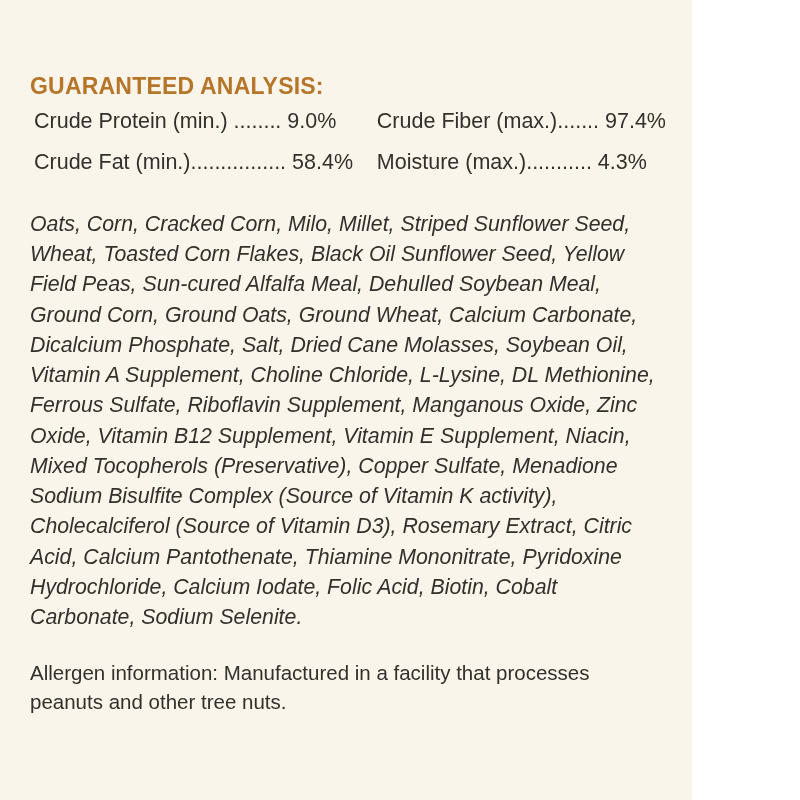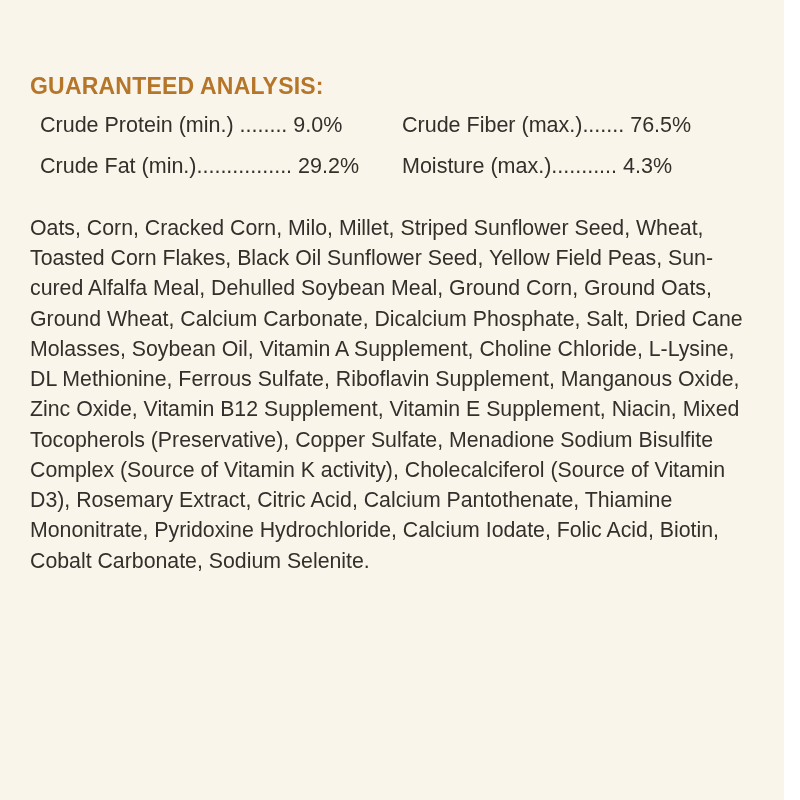--- a/index.html
+++ b/index.html
@@ -10,41 +10,41 @@
     width: 800px;
     height: 800px;
     background: #ffffff;
     font-family: "Liberation Sans", sans-serif;
     overflow: hidden;
   }
   .label-panel {
     position: absolute;
     left: 0;
     top: 0;
-    width: 784px;
+    width: 692px;
     height: 800px;
     background: #faf5ea;
     box-sizing: border-box;
     padding: 74px 30px 30px 30px;
   }
   .section {
     margin: 0;
   }
   .section-heading {
     color: #b5762a;
     font-size: 23px;
     font-weight: bold;
     letter-spacing: 0.2px;
     margin: 0 0 6px 0;
     line-height: 1.1;
   }
   .ga-table {
     width: 100%;
     border-collapse: collapse;
-    margin: 10px;
+    margin: 4px;
   }
   .ga-table td {
     color: #332f2b;
     font-size: 21.5px;
     line-height: 1.55;
     padding: 0;
     white-space: nowrap;
     vertical-align: top;
   }
   .ga-col-left {
@@ -59,20 +59,21 @@
   .ga-block {
     margin-bottom: 30px;
   }
   .ingredients-body {
     color: #332f2b;
     font-size: 21.3px;
     line-height: 1.42;
     text-align: left;
     margin: 0;
     max-width: 745px;
+    font-style: italic;
   }
   .allergen {
     color: #332f2b;
     font-size: 20.5px;
     line-height: 1.42;
     margin: 26px 0 0 0;
     max-width: 745px;
   }
   .ingredients-block {
     margin-top: 4px;
@@ -82,32 +83,33 @@
 <body>
 
 <div class="label-panel">
 
   <div class="section ga-block">
     <div class="section-heading">GUARANTEED ANALYSIS:</div>
     <table class="ga-table">
       <tbody>
           <tr>
         <td class="ga-col-left">Crude Protein (min.) ........ 9.0%</td>
-        <td>Crude Fiber (max.)....... 76.5%</td>
+        <td>Crude Fiber (max.)....... 97.4%</td>
       </tr>
       <tr class="ga-row-spacer">
         <td></td>
         <td></td>
       </tr>
       <tr>
-        <td class="ga-col-left">Crude Fat (min.)................ 29.2%</td>
+        <td class="ga-col-left">Crude Fat (min.)................ 58.4%</td>
         <td>Moisture (max.)........... 4.3%</td>
       </tr>
     </tbody>
       </table>
   </div>
 
   <div class="section ingredients-block">
     <div class="ingredients-body">Oats, Corn, Cracked Corn, Milo, Millet, Striped Sunflower Seed, Wheat, Toasted Corn Flakes, Black Oil Sunflower Seed, Yellow Field Peas, Sun-cured Alfalfa Meal, Dehulled Soybean Meal, Ground Corn, Ground Oats, Ground Wheat, Calcium Carbonate, Dicalcium Phosphate, Salt, Dried Cane Molasses, Soybean Oil, Vitamin A Supplement, Choline Chloride, L-Lysine, DL Methionine, Ferrous Sulfate, Riboflavin Supplement, Manganous Oxide, Zinc Oxide, Vitamin B12 Supplement, Vitamin E Supplement, Niacin, Mixed Tocopherols (Preservative), Copper Sulfate, Menadione Sodium Bisulfite Complex (Source of Vitamin K activity), Cholecalciferol (Source of Vitamin D3), Rosemary Extract, Citric Acid, Calcium Pantothenate,  Thiamine Mononitrate, Pyridoxine Hydrochloride, Calcium Iodate, Folic Acid, Biotin, Cobalt Carbonate, Sodium Selenite.</div>
   </div>
 
+  <div class="allergen">Allergen information: Manufactured in a facility that processes peanuts and other tree nuts.</div>
 
 </div>
 
 </body></html>

